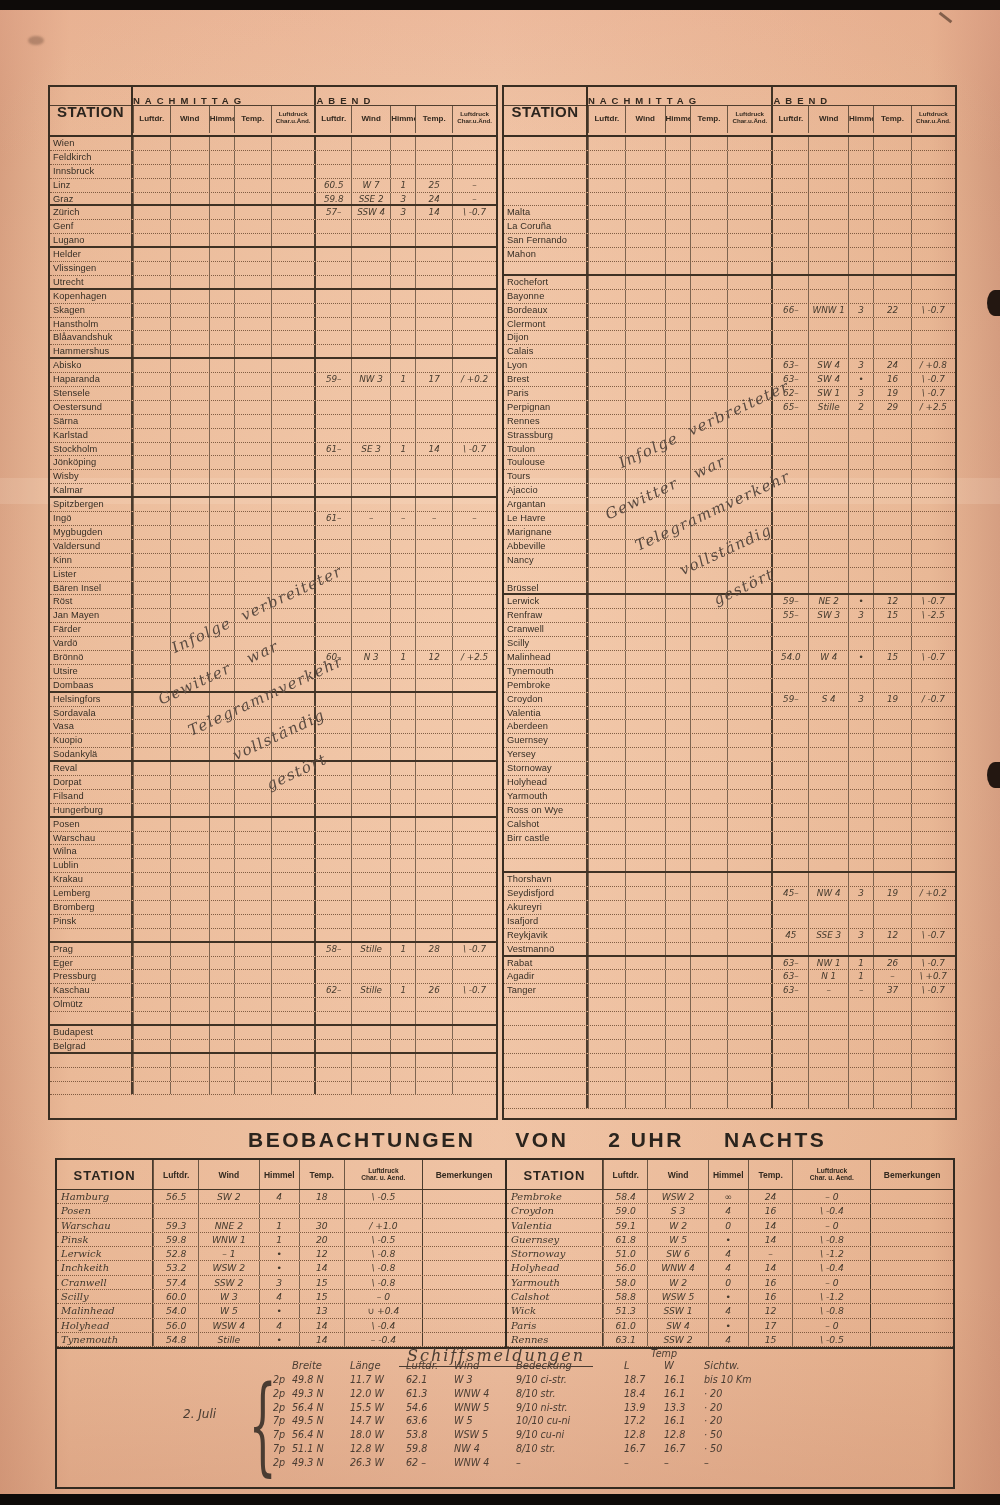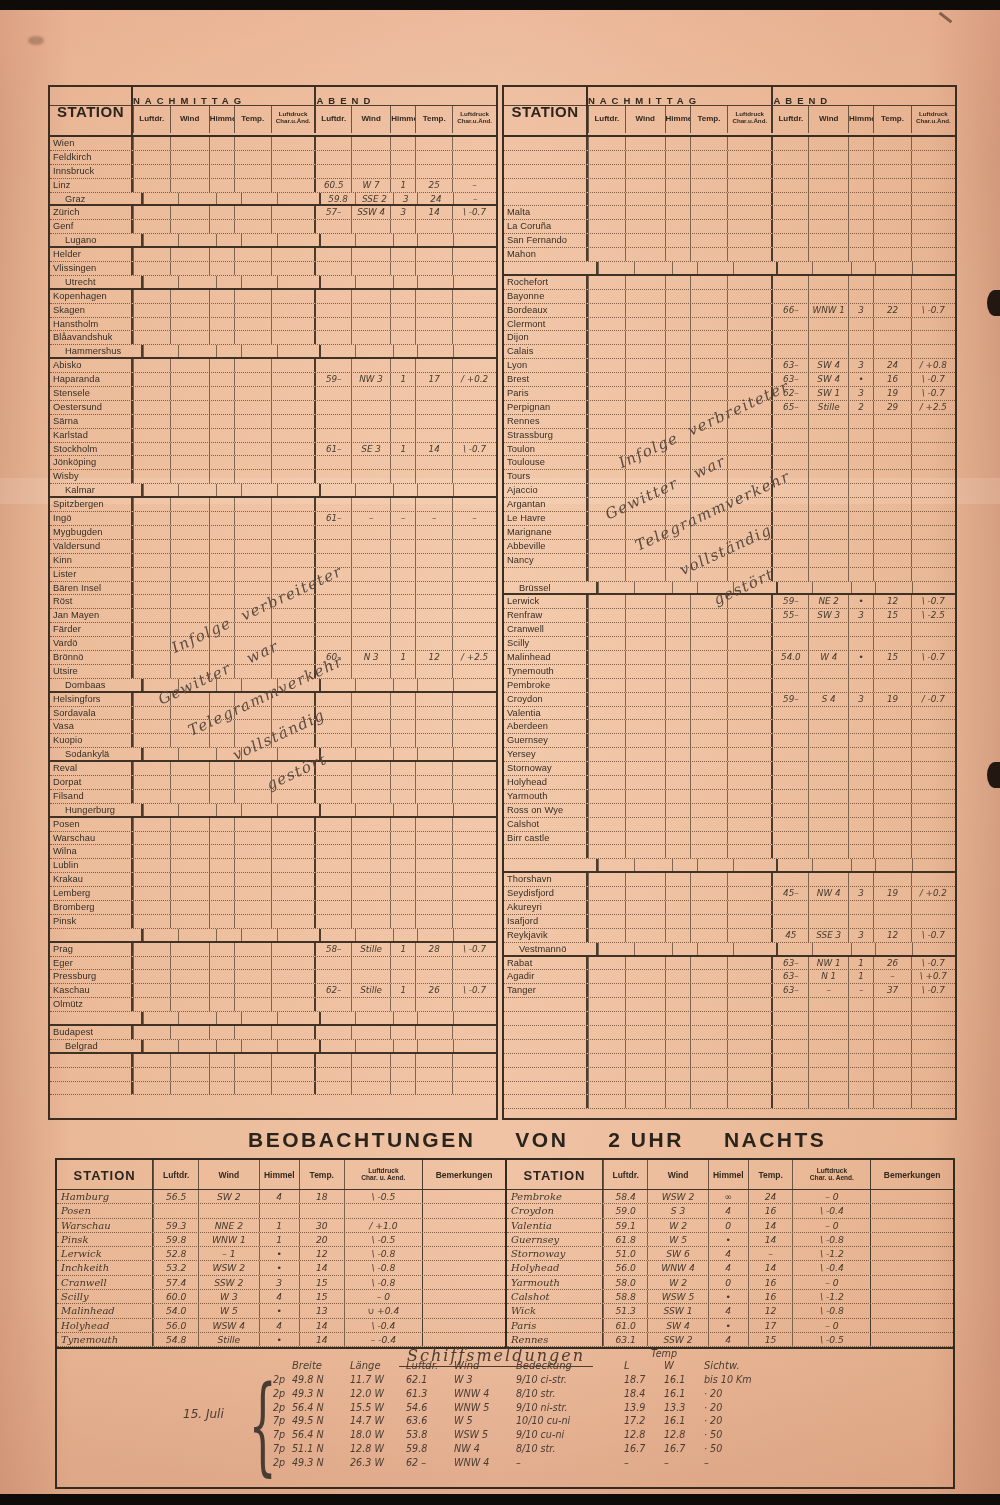--- a/index.html
+++ b/index.html
@@ -28,21 +28,21 @@
   .g-cell+ .g-cell{border-left:2px solid rgba(56,44,32,.95);}
   .cols-row{height:26.5px;display:flex;}
   .hcell{box-sizing:border-box;border-left:1px solid rgba(66,52,38,.75);text-align:center;
          font-weight:bold;font-size:8px;color:#33291f;padding-top:8px;overflow:hidden;white-space:nowrap;}
   .char-lbl{font-size:6.2px;line-height:6.6px;padding-top:5px;}
   .station-head{position:absolute;left:0;top:0;width:18.6%;height:48px;display:flex;align-items:center;
       justify-content:center;font-weight:bold;font-size:15px;letter-spacing:.5px;color:#2c251e;
       border-right:2px solid rgba(56,44,32,.95);box-sizing:border-box;}
   .obs-body{position:relative;}
   .obs-row{height:13.9px;display:flex;box-sizing:border-box;border-bottom:1px dotted rgba(92,60,36,.75);}
-  .obs-row.sep{border-bottom:2px solid rgba(54,42,30,.95);padding-left:12px;}
+  .obs-row.sep{border-bottom:2px solid rgba(54,42,30,.95);}
   .cell{box-sizing:border-box;border-left:1px solid rgba(66,52,38,.65);overflow:hidden;white-space:nowrap;}
   .c-st{width:18.6%;border-left:none;border-right:2px solid rgba(56,44,32,.9);
         font-size:9.3px;color:#352d24;padding:1px 0 0 3px;letter-spacing:.1px;}
   .c-l{width:8.2%}.c-w{width:8.8%}.c-h{width:5.6%}.c-t{width:8.3%}.c-c{width:9.8%}
   .ab-start{border-left:2px solid rgba(56,44,32,.9);}
   .hand{font-family:"DejaVu Sans",sans-serif;font-style:italic;font-size:8.8px;color:#453a2d;
         text-align:center;padding-top:1px;}
   .disrupt{position:absolute;transform:rotate(-25deg);transform-origin:left top;
         font-family:"DejaVu Serif",serif;font-style:italic;font-size:15px;letter-spacing:1.5px;
         color:#5a4a40;pointer-events:none;}
@@ -2198,21 +2198,21 @@
           <div class="cell hand n-w">SSW 2</div>
           <div class="cell hand n-h">4</div>
           <div class="cell hand n-t">15</div>
           <div class="cell hand n-c">\ -0.5</div>
           <div class="cell hand n-b"></div>
         </div>
       </div>
   </div>
 
   <div class="ship-title">Schiffsmeldungen</div>
-  <div class="ship-date">15. Juli</div>
+  <div class="ship-date">2. Juli</div>
   <div class="brace">{</div>
 
   <div class="ship-table" id="ship-table">
     <div class="temp-lbl">Temp</div>
     <div class="s-row ship-head">
       <div class="s-c s-time"></div>
       <div class="s-c s-br">Breite</div>
       <div class="s-c s-la">Länge</div>
       <div class="s-c s-lu">Luftdr.</div>
       <div class="s-c s-wi">Wind</div>

